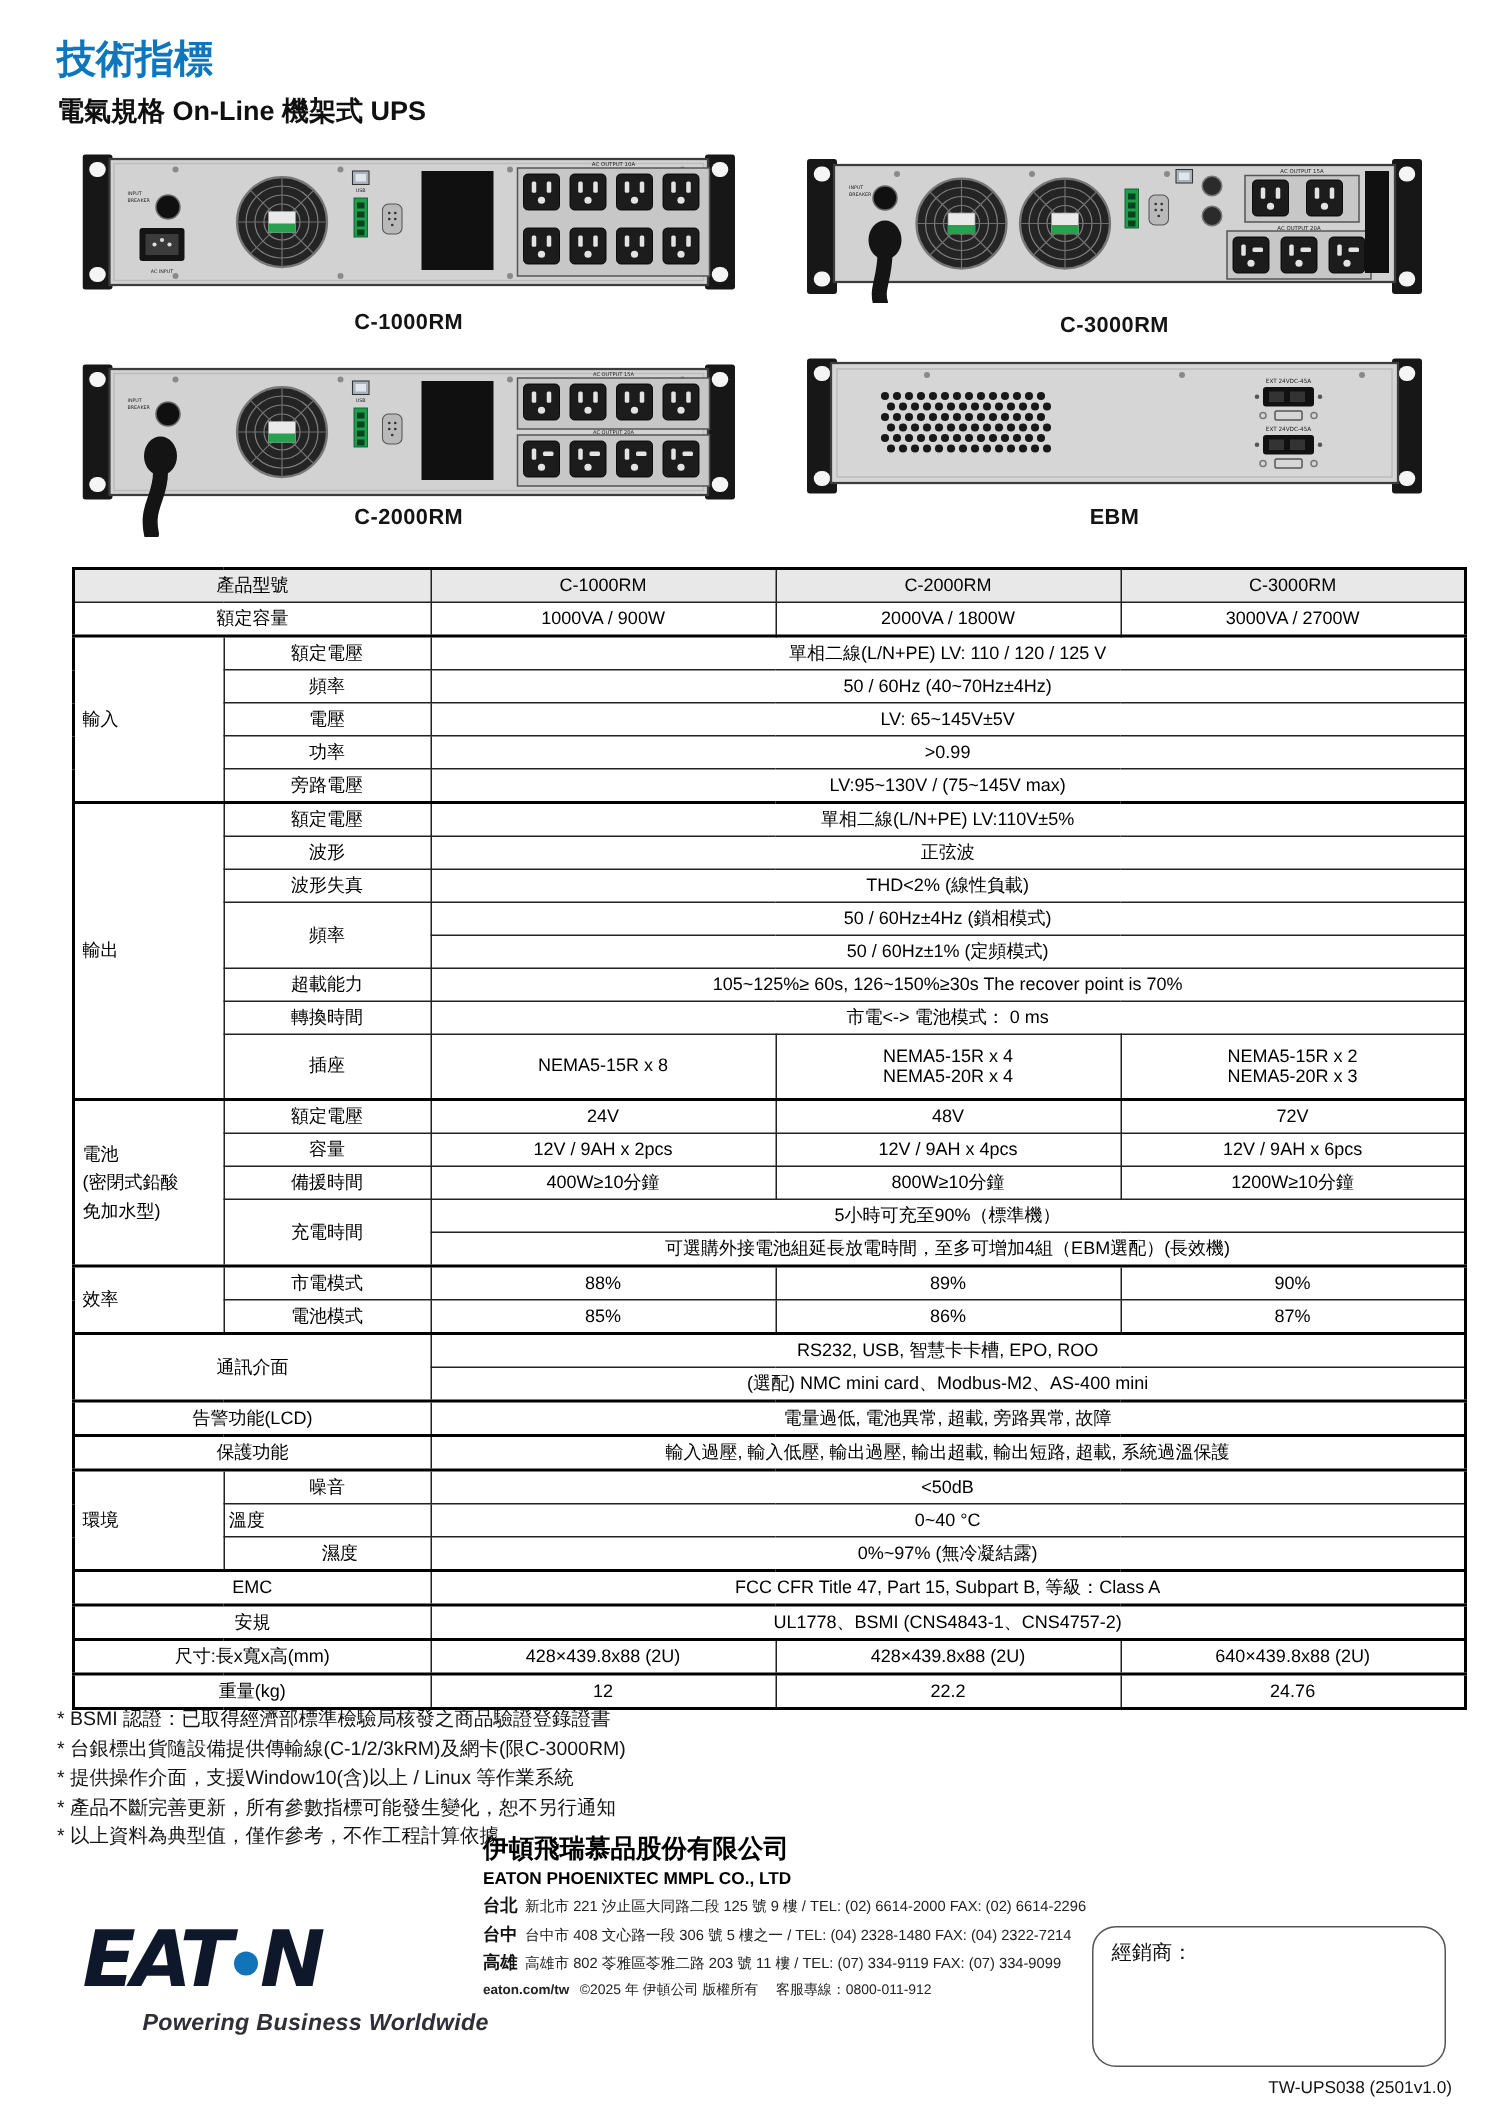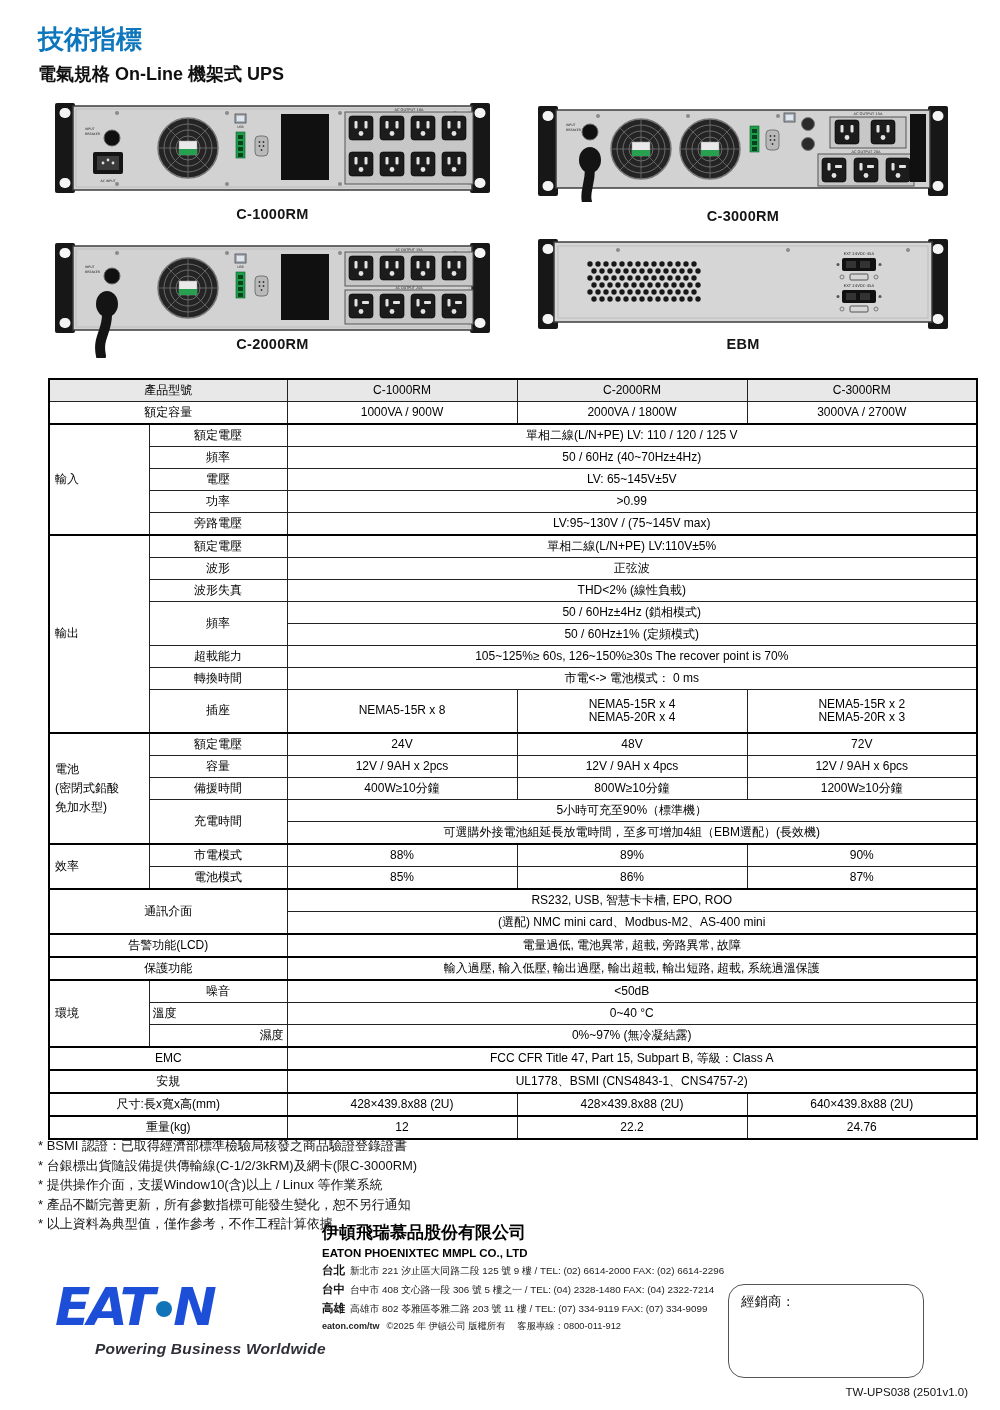--- a/index.html
+++ b/index.html
@@ -11,39 +11,39 @@
   .caption{text-align:center;font-size:14.5px;font-weight:600;color:#141414;margin-top:2px;letter-spacing:.3px;}
   svg text{font-family:"DejaVu Sans",sans-serif;fill:#222;}
   
   table.spec{position:absolute;left:48px;top:378px;width:930px;border-collapse:collapse;border:2px solid #000;table-layout:fixed;font-size:12px;color:#000;}
   .spec td{border:1px solid #222;text-align:center;vertical-align:middle;padding:1px 3px;height:19px;line-height:1.12;}
   .spec tr.sec>td{border-top:2px solid #000;}
   .spec tr.hdr>td{background:#e8e8e8;}
   .spec td.cat{text-align:left;padding-left:5px;}
   .spec tr.dbl td{height:40px;}
   .spec td.al{text-align:left;padding-left:3px;}
-  .spec td.al2{text-align:right;padding-left:20px;}
+  .spec td.al2{text-align:center;padding-left:20px;}
   .spec td.batcat{line-height:1.6;}
   
   .fnotes{position:absolute;left:38px;top:1136px;font-size:13px;line-height:19.5px;color:#141414;}
   
   .footer-logo{position:absolute;left:55px;top:1280px;width:250px;}
   .logo-row{display:flex;align-items:flex-start;}
-  .logo-txt{font-family:"DejaVu Sans",sans-serif;font-style:italic;font-weight:bold;font-size:52px;line-height:54px;color:#1d4ed8;letter-spacing:-3px;}
+  .logo-txt{font-family:"DejaVu Sans",sans-serif;font-style:italic;font-weight:bold;font-size:52px;line-height:54px;color:#0f172a;letter-spacing:-3px;}
   .logo-dot{width:16px;height:16px;border-radius:50%;background:#1173b8;margin:21px 1px 0 4px;flex:none;}
   .tagline{font-style:italic;font-weight:600;font-size:15.5px;color:#2f2f38;margin:6px 0 0 40px;letter-spacing:.2px;white-space:nowrap;}
   .company{position:absolute;left:322px;top:1221px;width:400px;}
   .co-zh{font-size:17px;font-weight:bold;color:#000;}
   .co-en{font-size:11.5px;font-weight:bold;margin-top:3px;}
   .office{margin-top:4px;font-size:9.8px;color:#222;white-space:nowrap;}
   .office:first-of-type{margin-top:7px;}
   .office .city{font-size:11.5px;font-weight:bold;margin-right:5px;color:#111;}
   .copy{margin-top:4px;font-size:9.3px;color:#222;white-space:nowrap;}
   .copy .site{font-weight:bold;margin-right:7px;font-size:9px;}
-  .dealer{position:absolute;left:728px;top:1284px;width:196px;height:94px;border:1.4px solid #555;border-radius:16px;padding:8px 12px;box-sizing:border-box;font-size:13.5px;color:#111;background:#fff;}
+  .dealer{position:absolute;left:728px;top:1284px;width:236px;height:94px;border:1.4px solid #555;border-radius:16px;padding:8px 12px;box-sizing:border-box;font-size:13.5px;color:#111;background:#fff;}
   .doc-code{position:absolute;right:32px;top:1386px;font-size:11.5px;color:#111;}
 </style>
 </head>
 <body>
 
 <svg width="0" height="0" style="position:absolute" aria-hidden="true">
   <defs>
     <g id="ear">
       <rect width="20" height="90" rx="2" fill="#171717"></rect>
       <rect x="4.5" y="5" width="11" height="10" rx="5" fill="#f5f5f5"></rect>

